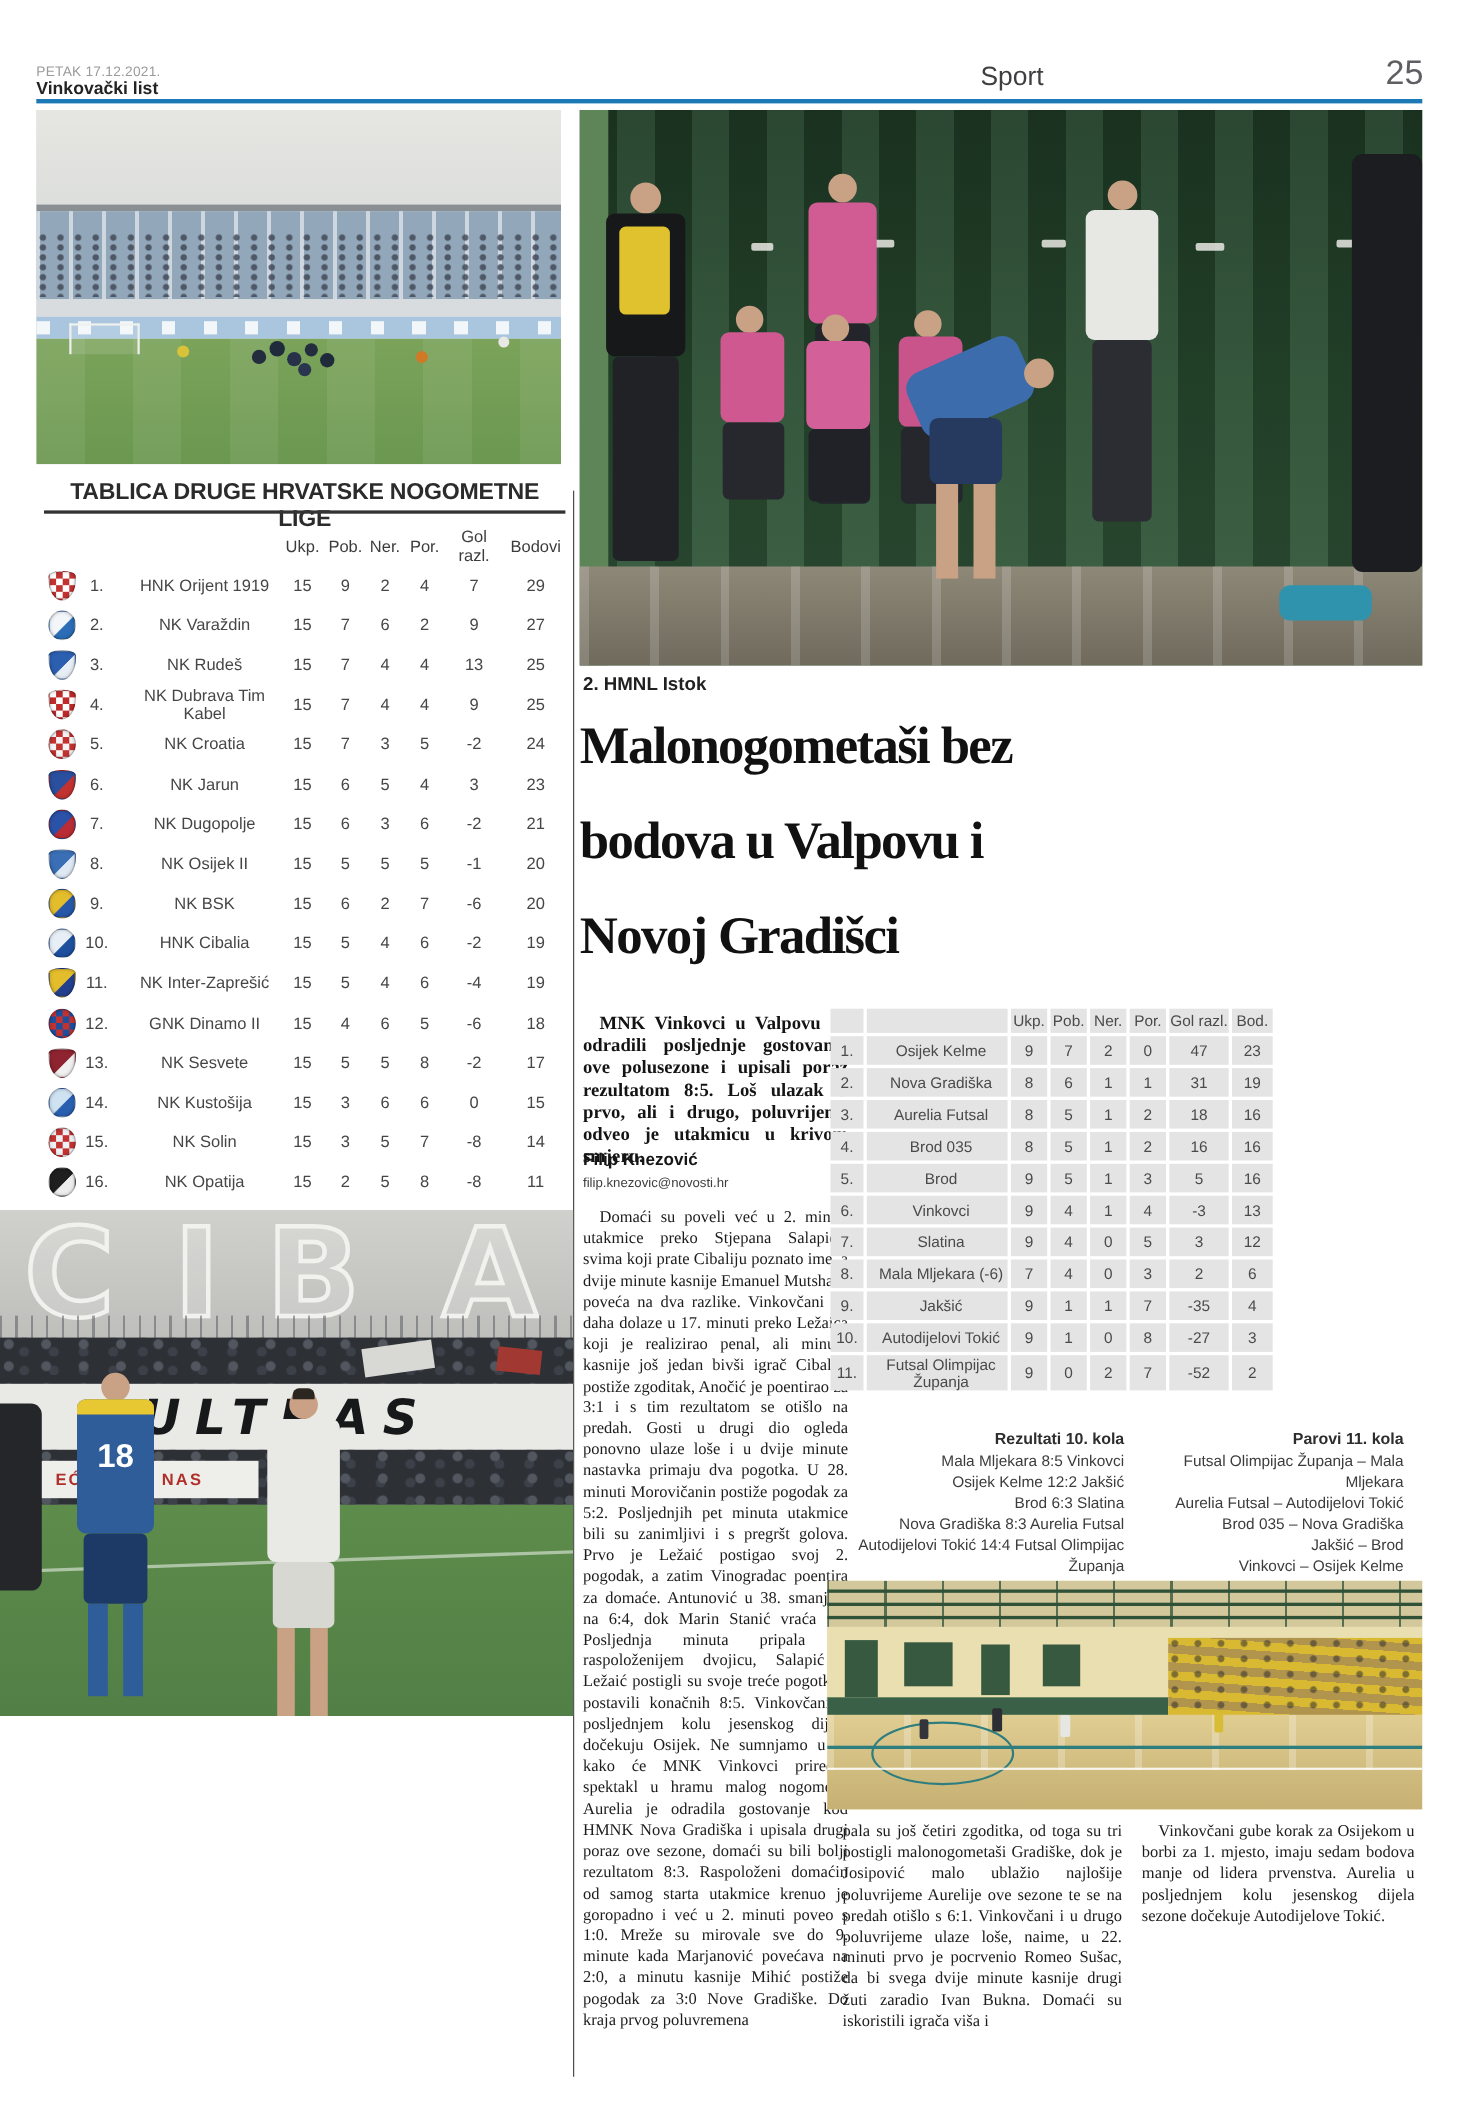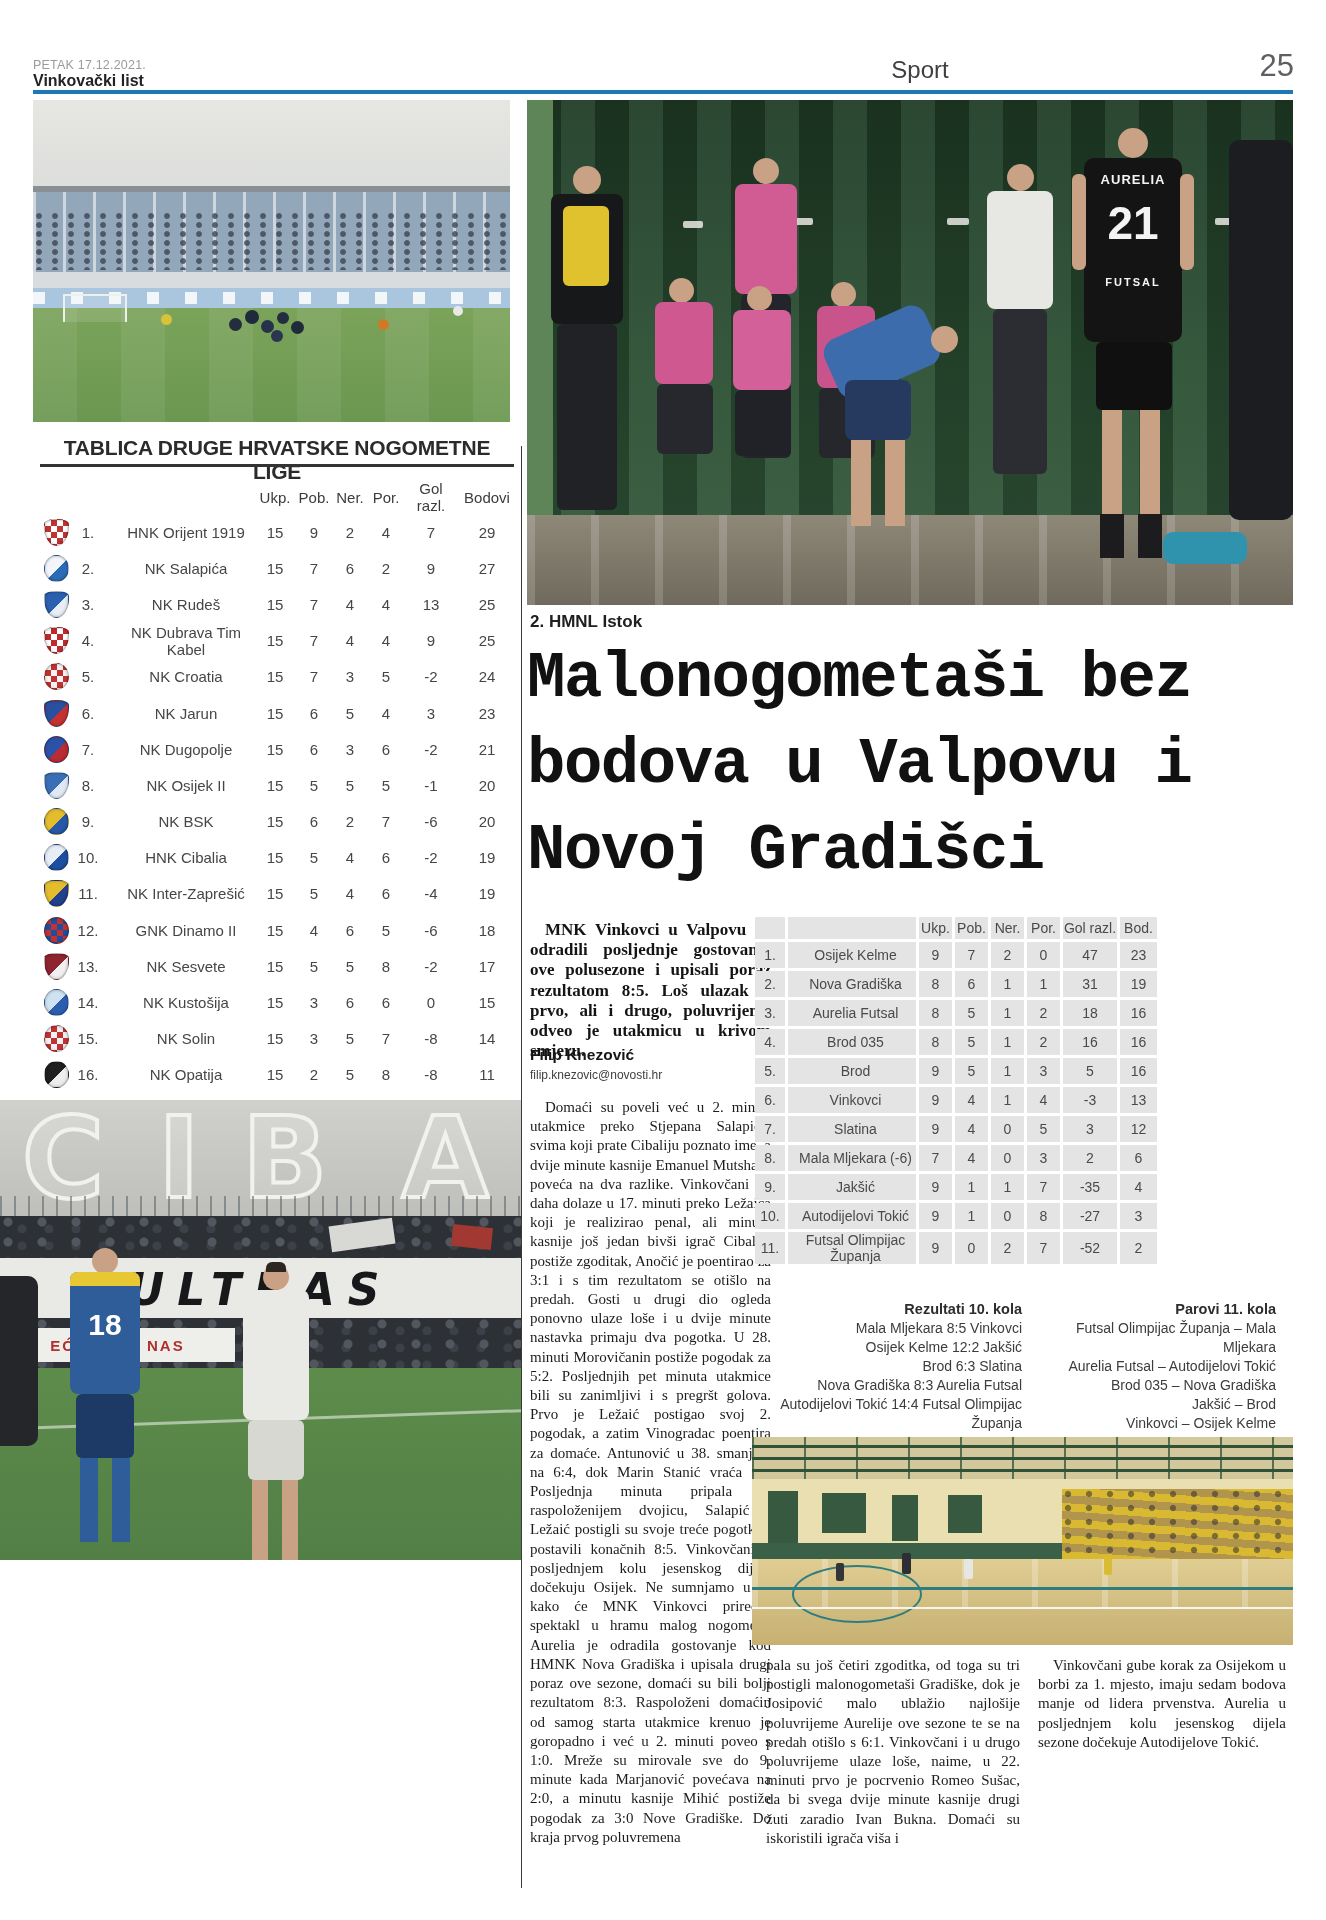--- a/index.html
+++ b/index.html
@@ -28,21 +28,21 @@
   td.lg-club{text-align:left;padding-left:10px;color:#3c3c3c}
   td.lg-n0{width:42px}td.lg-n1{width:36px}td.lg-n2{width:36px}td.lg-n3{width:36px}td.lg-n4{width:54px}td.lg-n5{width:58px}
   .club-logo{width:25px;height:27px;margin:0 auto;border:1px solid rgba(0,0,0,.28);box-shadow:inset 0 0 3px rgba(0,0,0,.25)}
   .club-logo.shield{border-radius:45% 45% 50% 50% / 18% 18% 72% 72%}
   .club-logo.circle{border-radius:50%}
   .club-logo.plain{background:linear-gradient(135deg,var(--c1) 54%,var(--c2) 54%)}
   .club-logo.checker{background:repeating-conic-gradient(var(--c1) 0 90deg,var(--c2) 0 180deg);background-size:12px 12px}
 
   
   .kicker{left:530px;top:612px;font-size:17px;font-weight:700;color:#202020}
-  .headline{left:527px;top:636px;width:770px;font-family:Liberation Mono, monospace;font-weight:700;font-size:64px;line-height:86px;color:#111;letter-spacing:-1.5px;white-space:nowrap}
+  .headline{left:527px;top:636px;width:770px;font-family:Liberation Serif, serif;font-weight:700;font-size:48px;line-height:86px;color:#111;letter-spacing:-1.5px;white-space:nowrap}
   .lead{left:530px;top:920px;width:241px;font-family:"Liberation Serif",serif;font-weight:700;font-size:17px;line-height:20.2px;text-align:justify;color:#141414}
   .lead .indent,.serif-col .indent{text-indent:15px;display:block}
   .byline{left:530px;top:1046px;font-size:15.5px;font-weight:700;color:#161616}
   .email{left:530px;top:1068px;font-size:12px;color:#404040}
   .serif-col{font-family:"Liberation Serif",serif;font-size:15px;line-height:19.2px;text-align:justify;color:#1c1c1c;overflow:hidden}
   .col1{left:530px;top:1098px;width:241px;height:792px}
   .col2{left:766px;top:1656px;width:254px;height:236px}
   .col3{left:1038px;top:1656px;width:248px;height:236px}
 
   
@@ -199,35 +199,20 @@
     <div class="fig-part" style="left:24px;top:144px;width:20px;height:86px;background:#c9a184"></div>
     <div class="fig-part" style="left:58px;top:144px;width:20px;height:86px;background:#c9a184"></div>
   </div>
 
   <div class="fig-part" style="left:458px;top:64px;width:72px;height:310px">
     <div class="head" style="left:22px;top:0;width:27px;height:27px"></div>
     <div class="fig-part" style="left:2px;top:27px;width:66px;height:118px;background:#e7e7e3;border-radius:8px"></div>
     <div class="fig-part" style="left:8px;top:145px;width:54px;height:165px;background:#2b2d33;border-radius:6px"></div>
   </div>
 
-  <div class="fig-part" style="left:545px;top:28px;width:122px;height:430px">
-    <div class="head" style="left:46px;top:0;width:30px;height:30px"></div>
-    <div class="fig-part" style="left:12px;top:30px;width:98px;height:184px;background:#141414;border-radius:10px">
-      <div class="jersey-text" style="top:14px;font-size:13px;letter-spacing:1px">AURELIA</div>
-      <div class="jersey-text" style="top:38px;font-size:46px">21</div>
-      <div class="jersey-text" style="top:118px;font-size:11px;letter-spacing:2px">FUTSAL</div>
-    </div>
-    <div class="fig-part" style="left:0;top:46px;width:14px;height:96px;background:#c9a184;border-radius:6px"></div>
-    <div class="fig-part" style="left:108px;top:46px;width:14px;height:96px;background:#c9a184;border-radius:6px"></div>
-    <div class="fig-part" style="left:24px;top:214px;width:76px;height:68px;background:#101010;border-radius:6px"></div>
-    <div class="fig-part" style="left:30px;top:282px;width:20px;height:104px;background:#c9a184"></div>
-    <div class="fig-part" style="left:68px;top:282px;width:20px;height:104px;background:#c9a184"></div>
-    <div class="fig-part" style="left:28px;top:386px;width:24px;height:44px;background:#1c1c1e"></div>
-    <div class="fig-part" style="left:66px;top:386px;width:24px;height:44px;background:#1c1c1e"></div>
-  </div>
   <div class="fig-part" style="left:702px;top:40px;width:64px;height:380px;background:#1b1d20;border-radius:10px"></div>
   <div class="fig-part" style="left:636px;top:432px;width:84px;height:32px;background:#2f93ad;border-radius:10px"></div>
 </div>
 
 <div class="abs lg-title">TABLICA DRUGE HRVATSKE NOGOMETNE LIGE</div>
 <div class="abs lg-rule"></div>
 <table class="league">
   <thead>
     <tr>
       <th></th>
@@ -253,21 +238,21 @@
         <td class="lg-n2">2</td>
         <td class="lg-n3">4</td>
         <td class="lg-n4">7</td>
         <td class="lg-n5">29</td>
       </tr>
       <tr>
         <td class="lg-logo-cell">
           <div class="club-logo circle plain" style="--c1: #f2f6fa; --c2: #2a6cb5;"></div>
         </td>
         <td class="lg-rank">2.</td>
-        <td class="lg-club">NK Salapića</td>
+        <td class="lg-club">NK Varaždin</td>
         <td class="lg-n0">15</td>
         <td class="lg-n1">7</td>
         <td class="lg-n2">6</td>
         <td class="lg-n3">2</td>
         <td class="lg-n4">9</td>
         <td class="lg-n5">27</td>
       </tr>
       <tr>
         <td class="lg-logo-cell">
           <div class="club-logo shield plain" style="--c1: #2b5fb0; --c2: #e8eef6;"></div>

